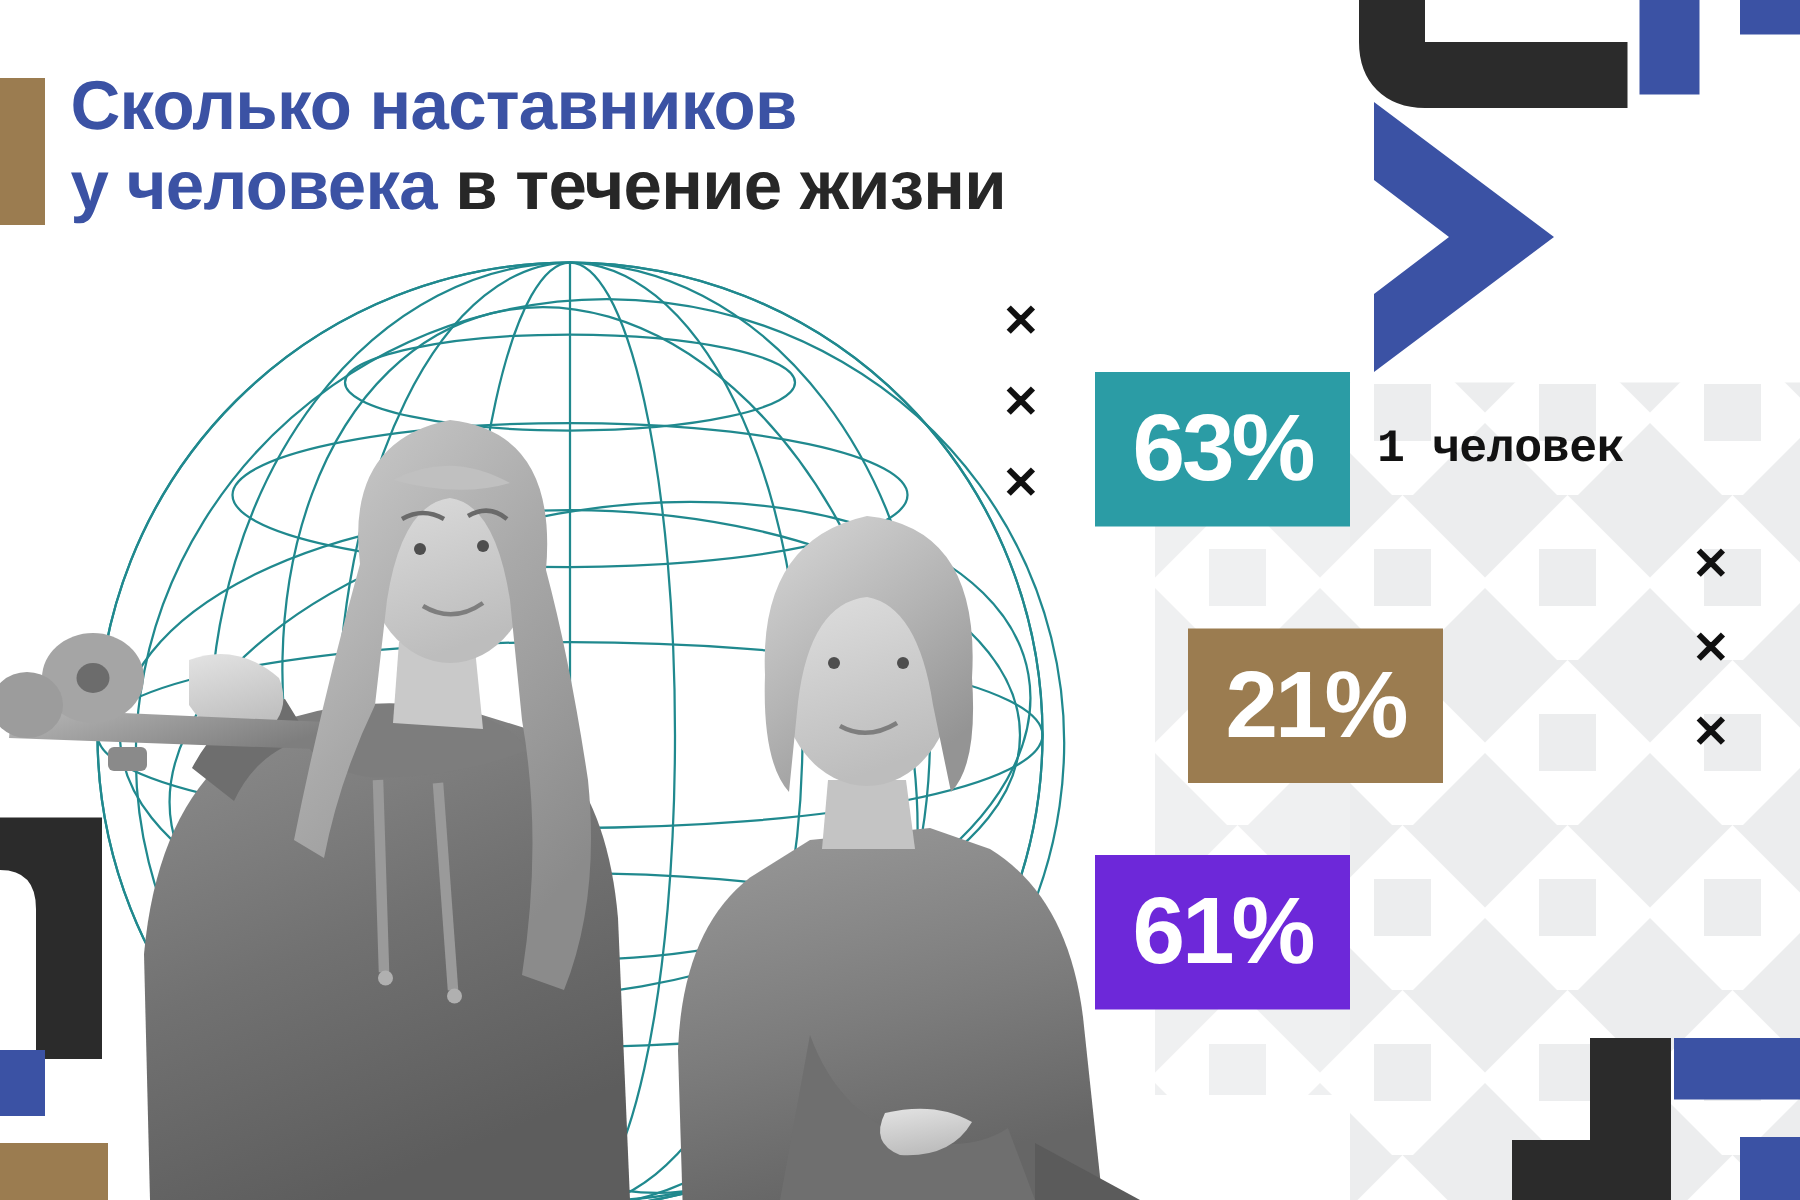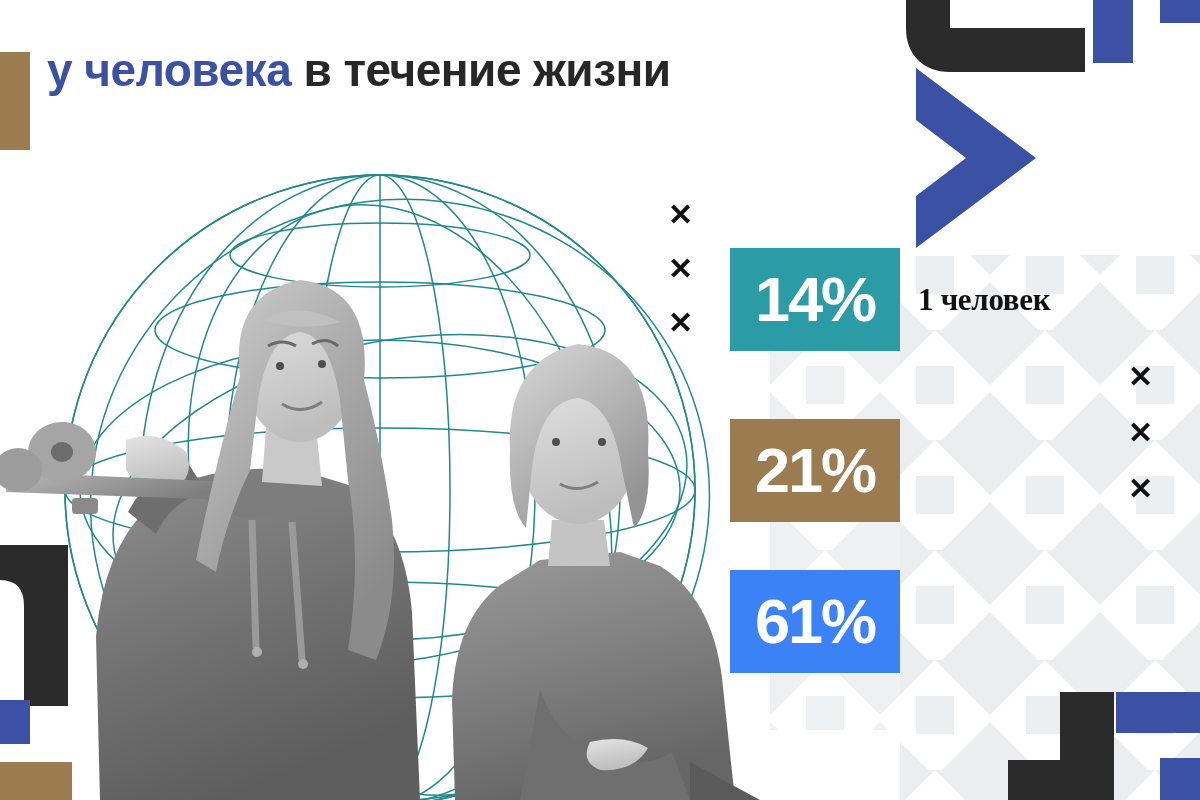--- a/index.html
+++ b/index.html
@@ -45,21 +45,21 @@
   .t-dark { color: #272727; }
 
   
   .stat-row {
     position: absolute;
     display: flex;
     align-items: center;
     z-index: 7;
   }
   #stat-row-0 { left: 730px; top: 248px; }
-  #stat-row-1 { left: 710px; top: 419px; padding-left: 20px; }
+  #stat-row-1 { left: 772px; top: 419px; padding-left: 20px; }
   #stat-row-2 { left: 730px; top: 570px; }
 
   .stat-box {
     width: 170px;
     height: 103px;
     display: flex;
     align-items: center;
     justify-content: center;
     box-sizing: border-box;
   }
@@ -71,21 +71,21 @@
     line-height: 1;
     font-family: "Liberation Sans", sans-serif;
   }
   .stat-label {
     margin-left: 18px;
     color: #121212;
     font-size: 31px;
     font-weight: bold;
     white-space: nowrap;
     letter-spacing: -0.3px;
-    font-family: Liberation Serif, serif;
+    font-family: Liberation Mono, monospace;
   }
 
   
   .x-col { position: absolute; z-index: 7; }
   #x-col-left  { left: 668px; top: 200px; }
   #x-col-right { left: 1128px; top: 362px; }
   .x-mark {
     color: #101010;
     font-size: 30px;
     font-weight: bold;
@@ -259,50 +259,53 @@
 
     <rect x="1116" y="692" width="84" height="41" fill="#3b52a4"></rect>
 
     <rect x="1160" y="758" width="40" height="42" fill="#3b52a4"></rect>
   </svg>
 
   <div id="content">
 
     <div id="title-block">
       <div class="title-line">
+        <span class="t-blue" style="color: rgb(59, 82, 164);">Сколько наставников</span>
+      </div>
+      <div class="title-line">
         <span class="t-blue" style="color: rgb(59, 82, 164);">у человека</span>
         <span class="t-dark" style="color: rgb(39, 39, 39); margin-top: 21px;">в течение жизни</span>
       </div>
     </div>
 
     <div class="x-col" id="x-col-left">
       <div class="x-mark" style="color: rgb(16, 16, 16);">✕</div>
       <div class="x-mark" style="color: rgb(16, 16, 16);">✕</div>
       <div class="x-mark" style="color: rgb(16, 16, 16);">✕</div>
     </div>
 
     <div class="x-col" id="x-col-right">
       <div class="x-mark" style="color: rgb(16, 16, 16);">✕</div>
       <div class="x-mark" style="color: rgb(16, 16, 16);">✕</div>
       <div class="x-mark" style="color: rgb(16, 16, 16);">✕</div>
     </div>
 
     <div class="stat-row" id="stat-row-0">
       <div class="stat-box" style="background-color: rgb(43, 156, 165);">
-        <span class="stat-pct">14%</span>
+        <span class="stat-pct">63%</span>
       </div>
       <span class="stat-label">1 человек</span>
     </div>
 
     <div class="stat-row" id="stat-row-1">
       <div class="stat-box" style="background-color: rgb(155, 124, 80);">
         <span class="stat-pct">21%</span>
       </div>
     </div>
 
     <div class="stat-row" id="stat-row-2">
-      <div class="stat-box" style="background-color: #3b82f6;">
+      <div class="stat-box" style="background-color: #6d28d9;">
         <span class="stat-pct">61%</span>
       </div>
     </div>
 
   </div>
 </div>
 
 </body></html>

